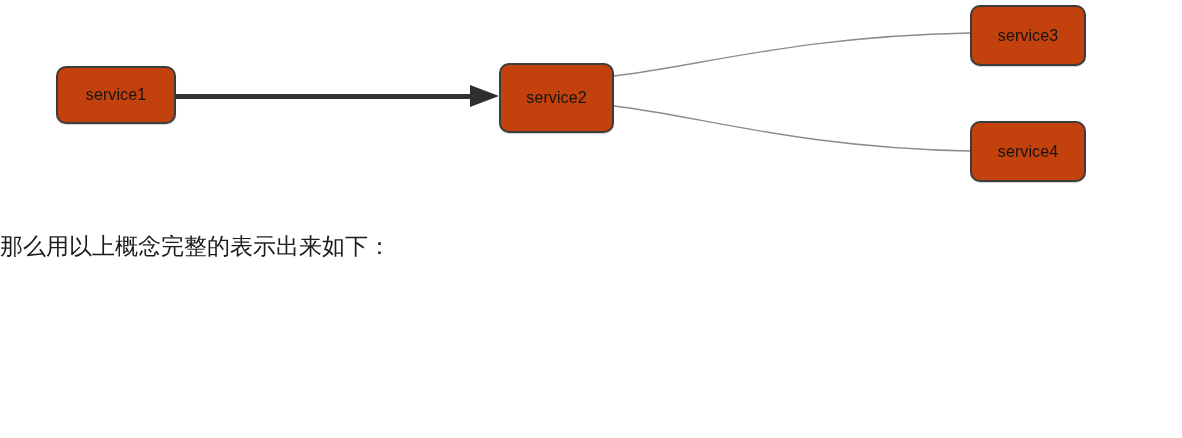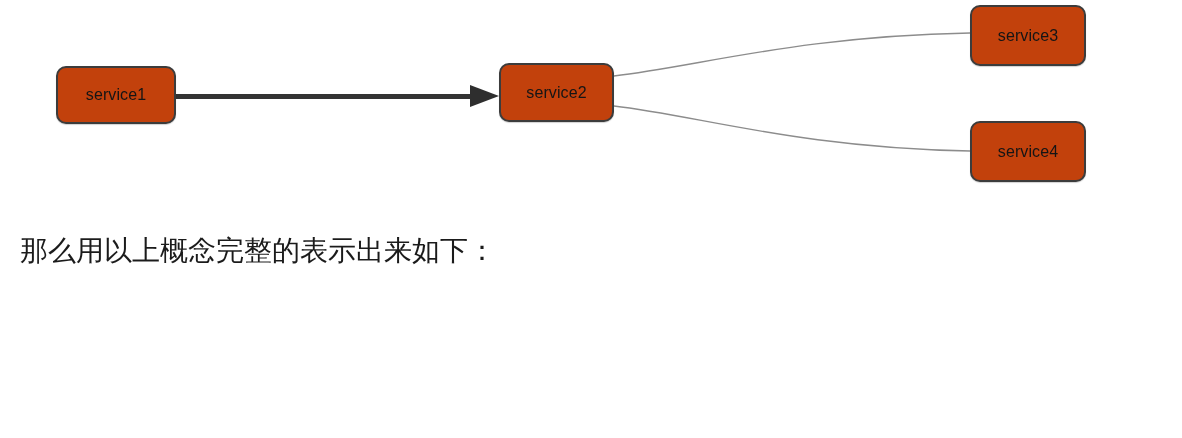--- a/index.html
+++ b/index.html
@@ -55,30 +55,30 @@
   .node-label {
     font-family: "Liberation Sans", sans-serif;
     font-size: 16px;
     color: #151515;
     letter-spacing: 0.1px;
     white-space: nowrap;
     line-height: 1;
   }
 
   #node-service1 { left: 26px;  top: 66px;  width: 120px; height: 58px; margin-left: 30px; }
-  #node-service2 { left: 499px; top: 63px;  width: 115px; height: 59px; border-radius: 10px; }
+  #node-service2 { left: 499px; top: 63px;  width: 115px; height: 70px; border-radius: 10px; }
   #node-service3 { left: 970px; top: 5px;   width: 116px; height: 61px; }
   #node-service4 { left: 970px; top: 121px; width: 116px; height: 61px; text-align: right; }
 
   .caption {
     position: absolute;
-    left: 20px;
+    left: 0;
     top: 233px;
     font-family: "Liberation Serif", serif;
-    font-size: 28px;
+    font-size: 23px;
     color: #1b1b1b;
     line-height: 1.25;
     white-space: nowrap;
   }
 </style>
 </head>
 <body>
 
 <div id="canvas">
 

